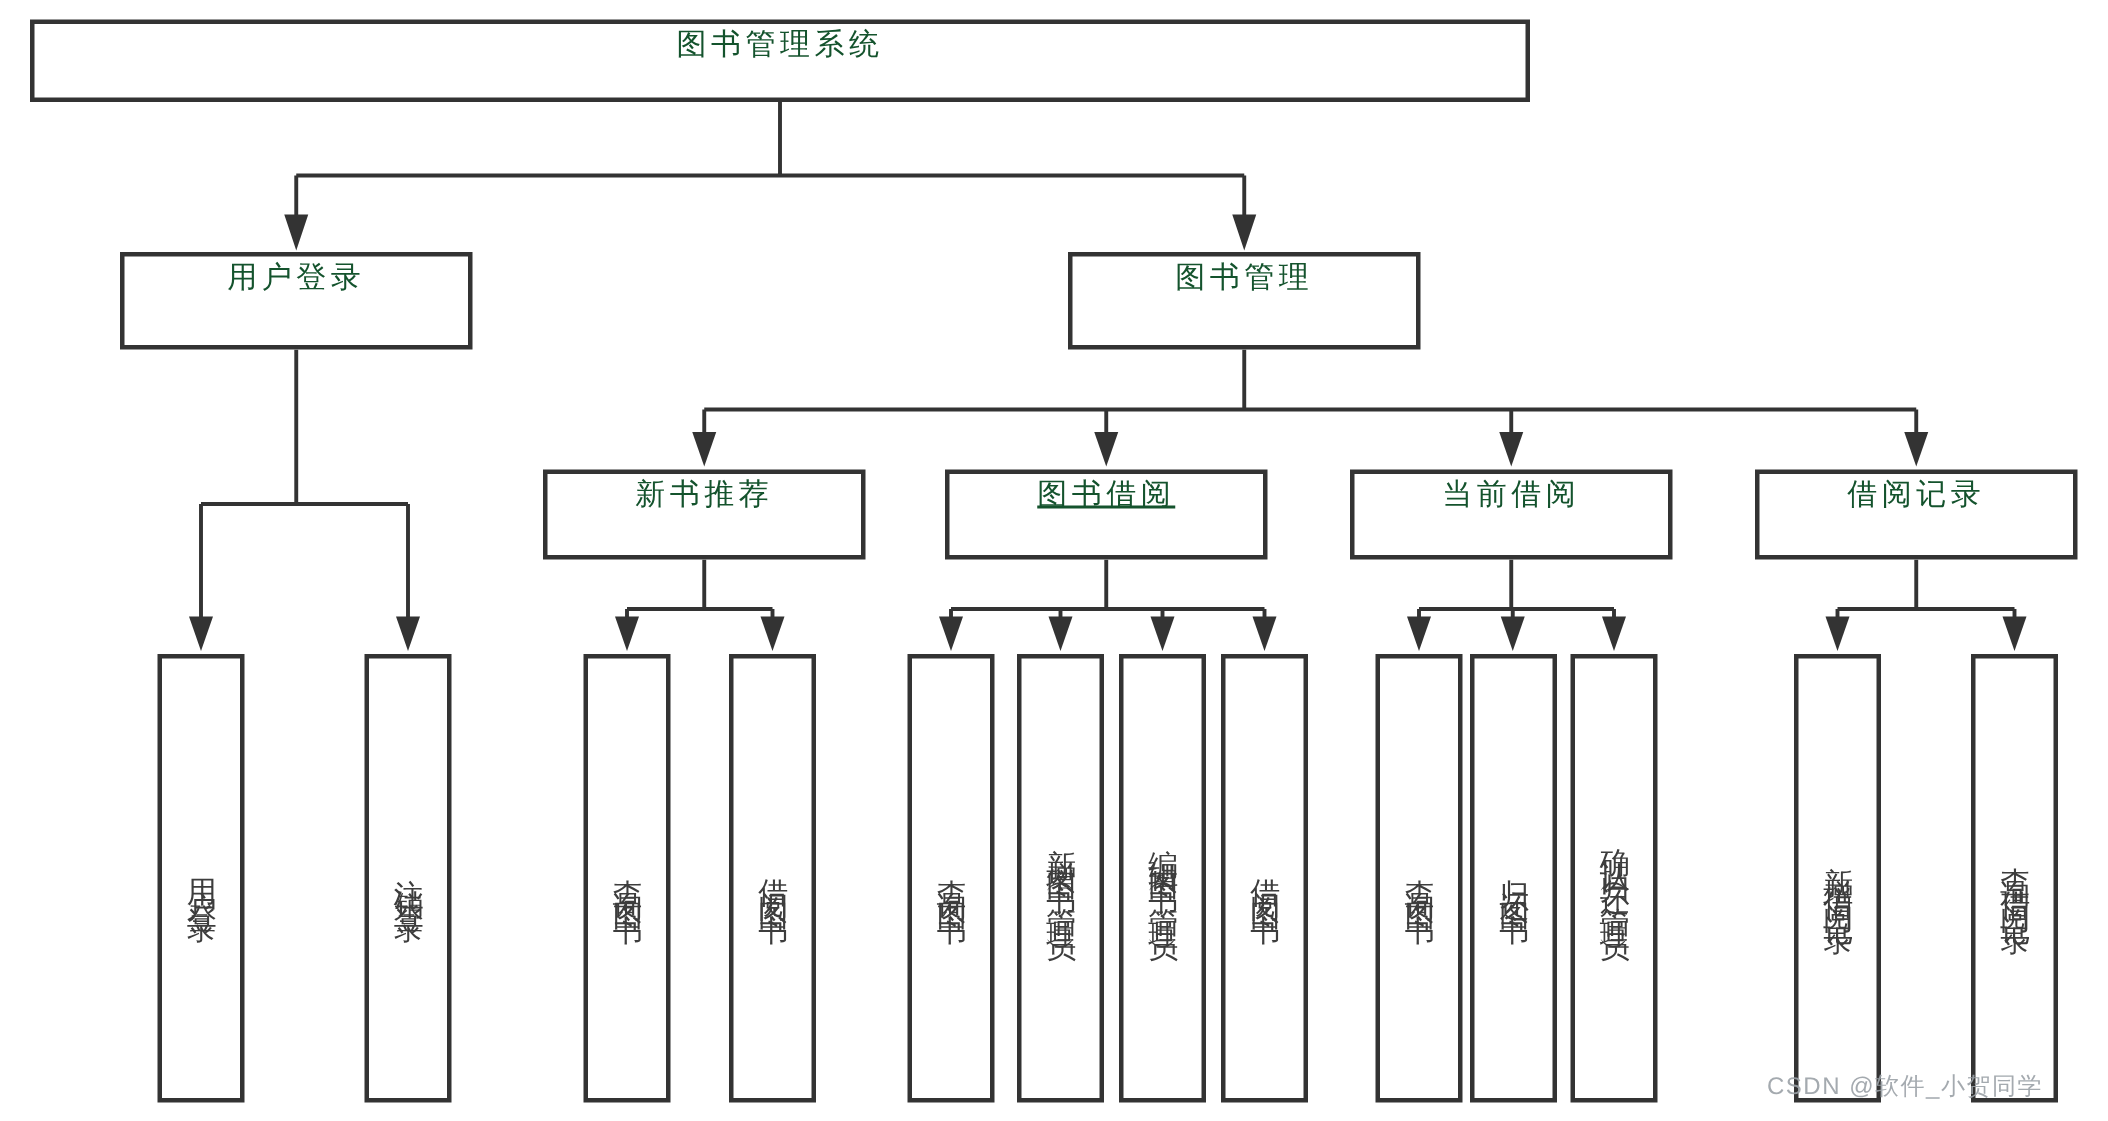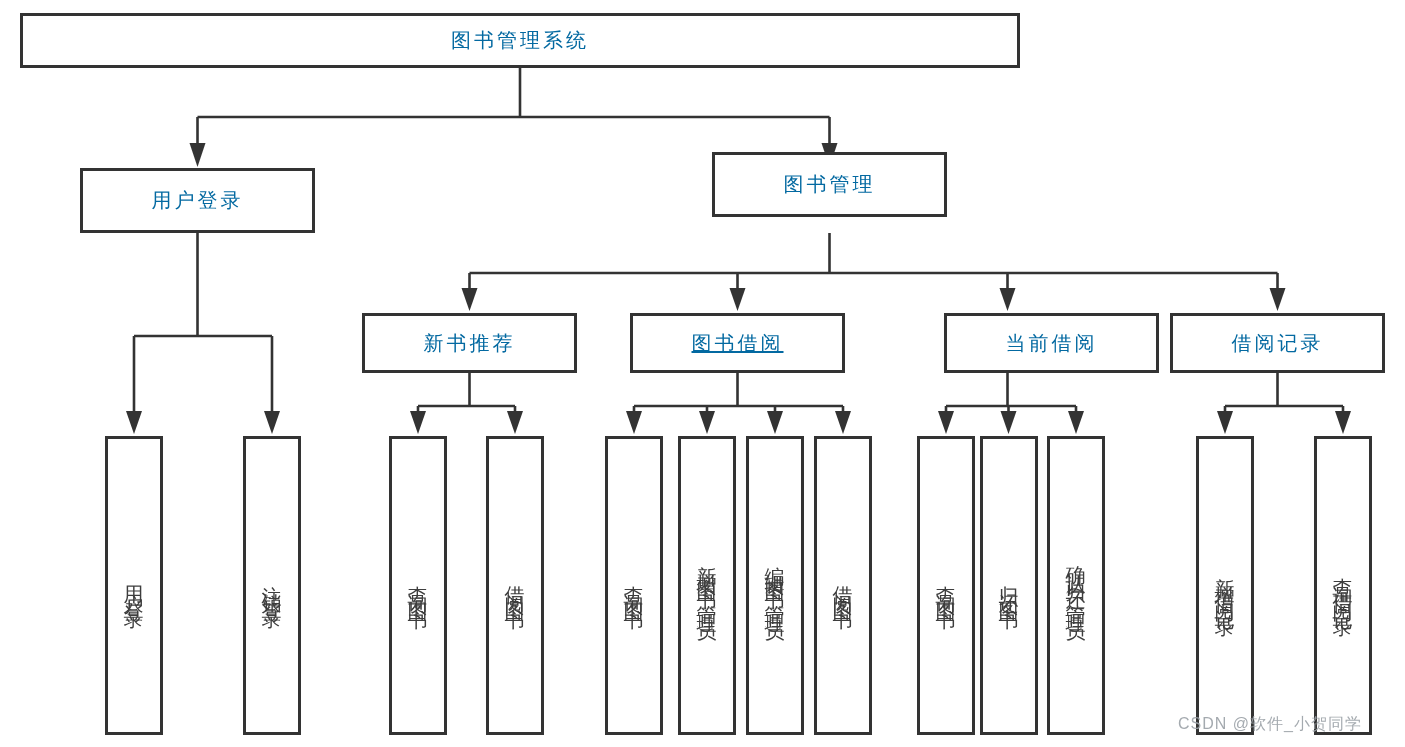--- a/index.html
+++ b/index.html
@@ -9,47 +9,47 @@
     background:#ffffff;
     font-family:"Liberation Sans","DejaVu Sans",sans-serif;
     overflow:hidden;
   }
   .connectors{position:absolute;left:0;top:0;z-index:1;}
   .hbox{
     position:absolute;z-index:2;
     box-sizing:border-box;
     border:3px solid #333333;
     background:#ffffff;
-    display:flex;align-items:center;justify-content:center;
-    font-size:20px;letter-spacing:3px;color:#0369a1;
+    display:flex;align-items:flex-start;justify-content:center;
+    font-size:20px;letter-spacing:3px;color:#14532d;
   }
   .vbox{
     position:absolute;z-index:2;
     top:436px;height:299px;width:58px;
     box-sizing:border-box;
     border:3px solid #333333;
     background:#ffffff;
     display:flex;align-items:center;justify-content:center;
   }
   .vbox .vtext{
     writing-mode:vertical-rl;
     text-orientation:upright;
     font-size:20px;letter-spacing:8px;line-height:1.1;
     color:#3d3d3d;white-space:nowrap;
   }
   
   .n-root{left:20px;top:13px;width:1000px;height:55px;}
   
   .n-login{left:80px;top:168px;width:235px;height:65px;}
-  .n-mgmt{left:712px;top:152px;width:235px;height:65px;}
+  .n-mgmt{left:712px;top:168px;width:235px;height:65px;}
   
   .l3{top:313px;width:215px;height:60px;}
   .n-newbook{left:362px;}
   .n-borrow{left:630px;text-decoration:underline;}
-  .n-current{left:944px;}
+  .n-current{left:900px;}
   .n-records{left:1170px;}
   
   .p1{left:105px;} .p2{left:243px;}
   .p3{left:389px;} .p4{left:486px;}
   .p5{left:605px;} .p6{left:678px;} .p7{left:746px;} .p8{left:814px;}
   .p9{left:917px;} .p10{left:980px;} .p11{left:1047px;}
   .p12{left:1196px;} .p13{left:1314px;}
   .watermark{
     position:absolute;z-index:5;
     left:1178px;top:714px;

